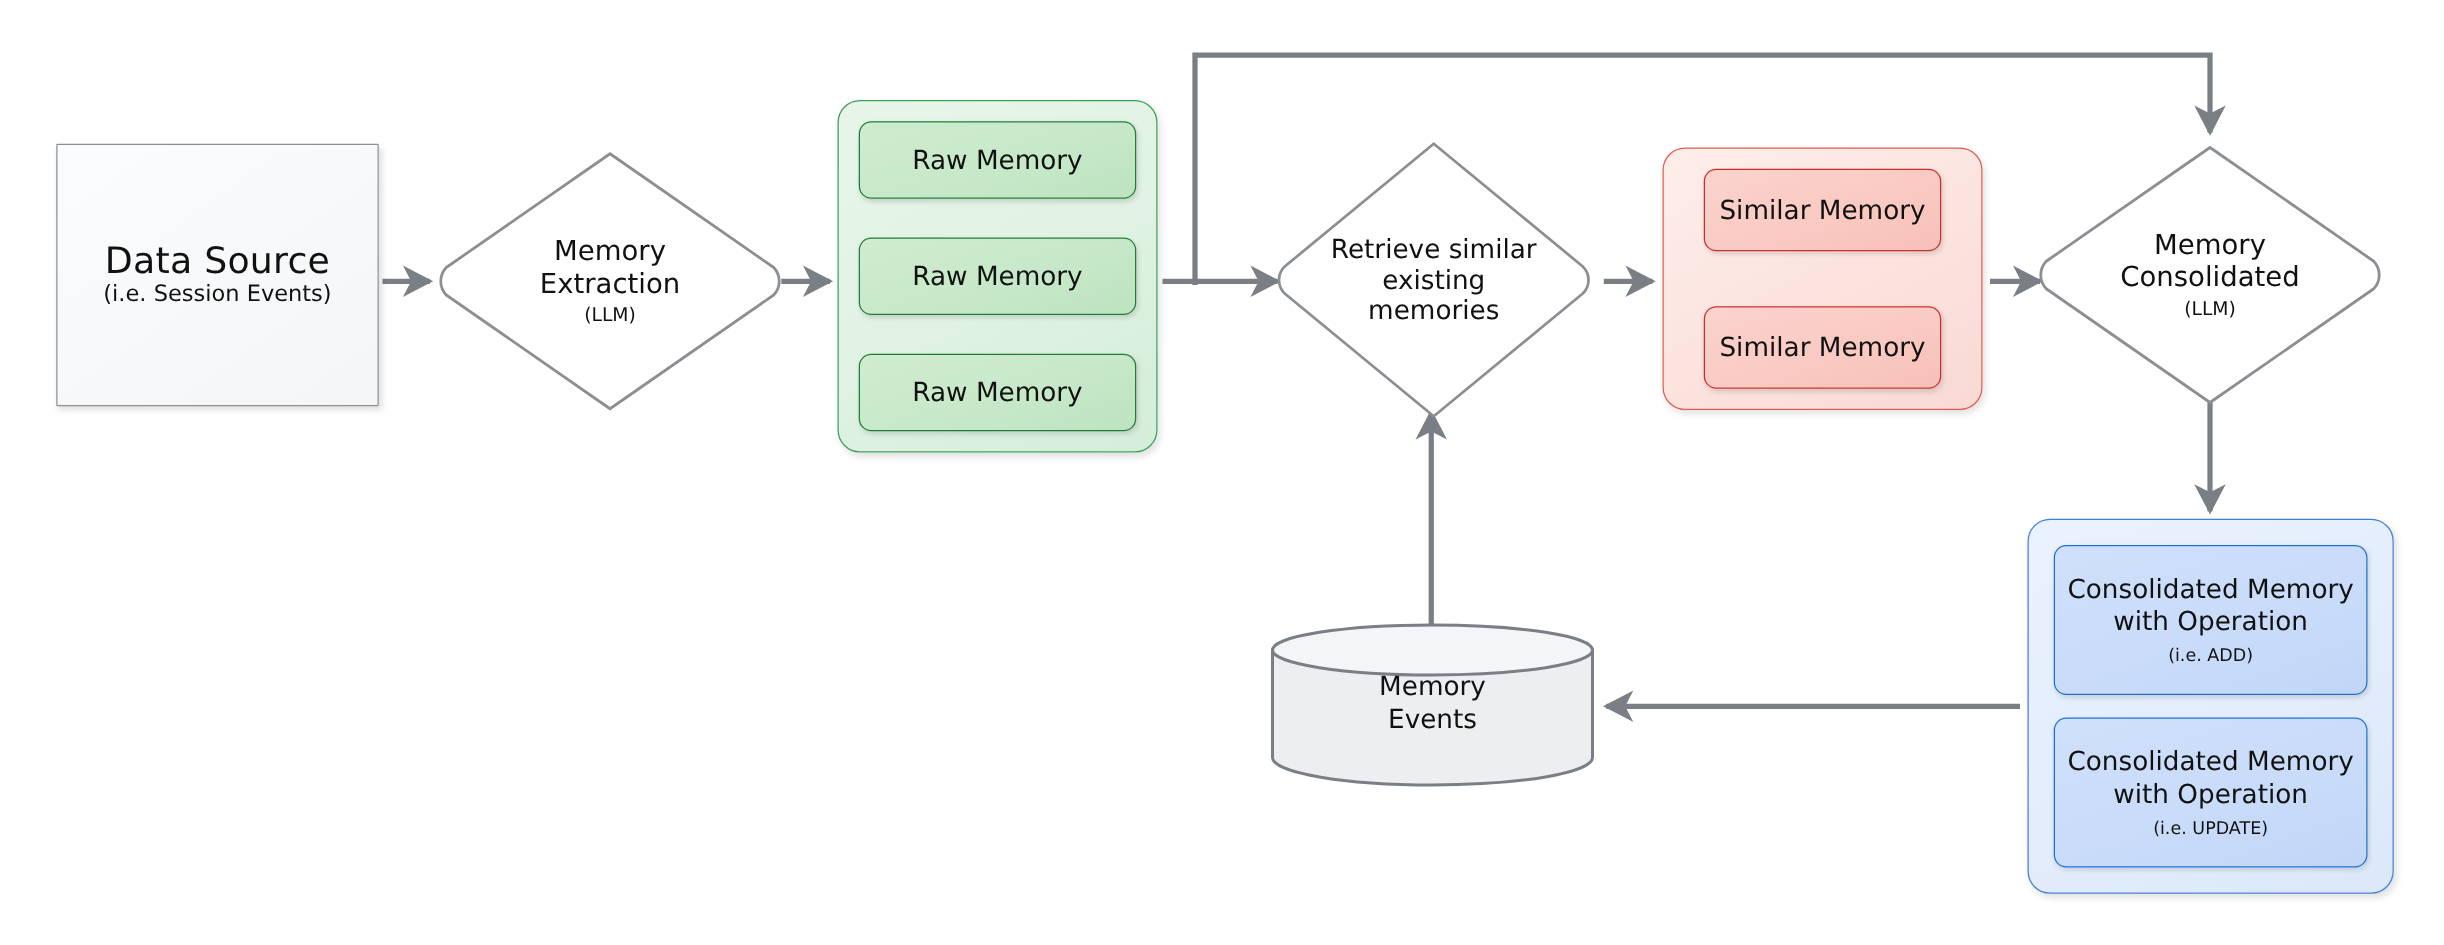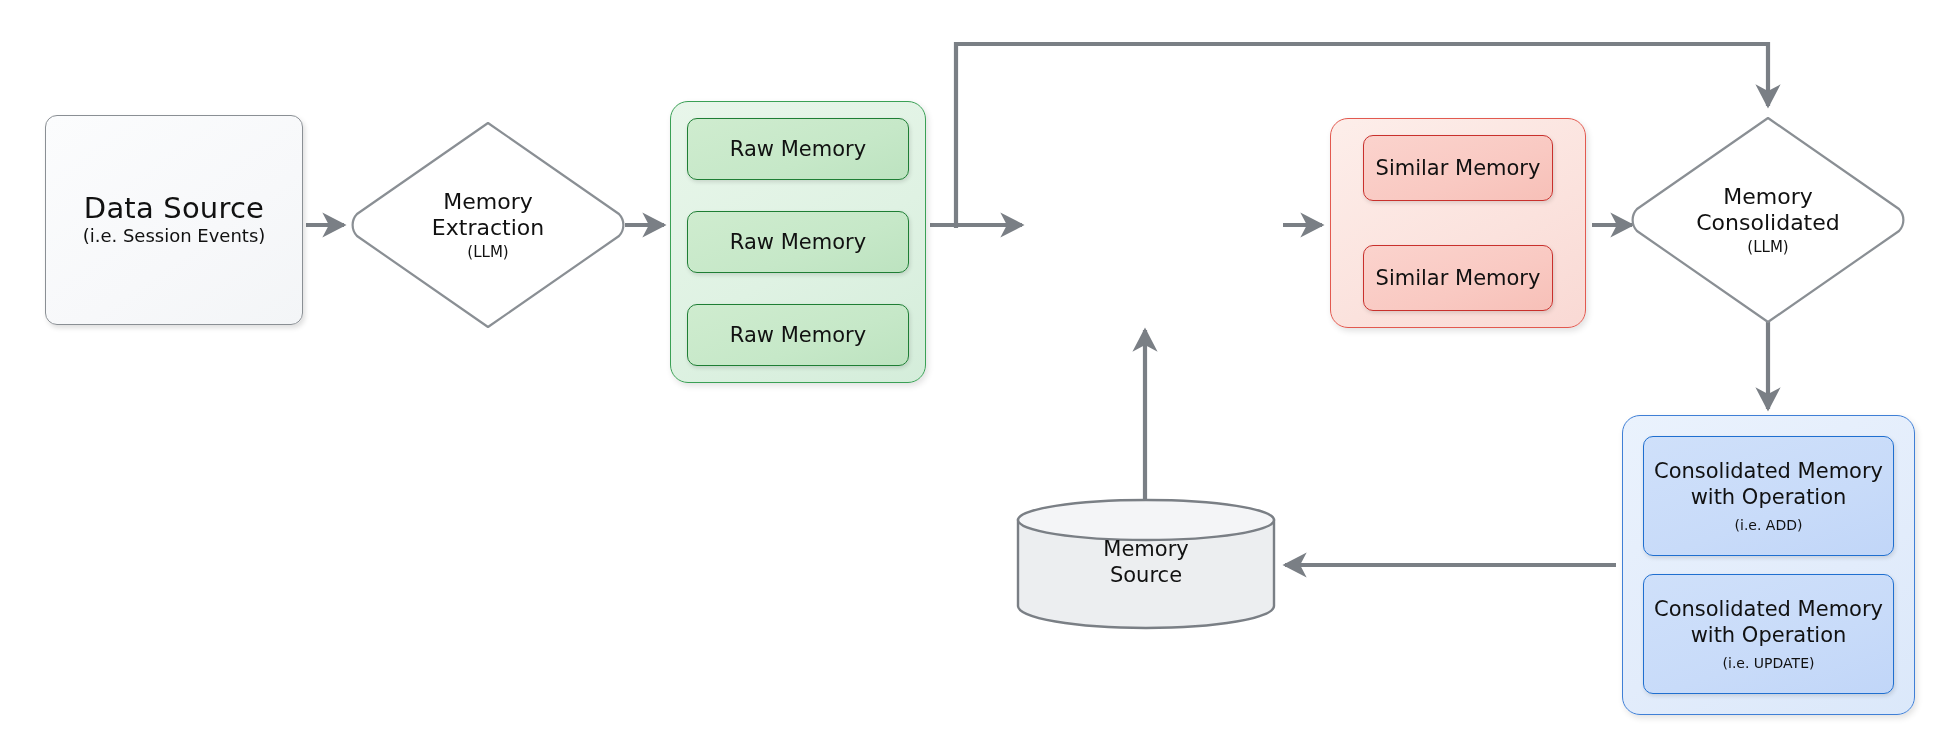--- a/index.html
+++ b/index.html
@@ -4,21 +4,21 @@
 <style>
   html,body{margin:0;padding:0;background:#ffffff;}
   body{width:1955px;height:756px;font-family:"DejaVu Sans","Liberation Sans",sans-serif;overflow:hidden;}
   #canvas{position:relative;width:1955px;height:756px;background:#ffffff;}
 
   .node{position:absolute;box-sizing:border-box;display:flex;flex-direction:column;
         align-items:center;justify-content:center;text-align:center;color:#111111;}
 
   
   .box-plain{
-    border:1.6px solid #8a8f94;border-radius:12px;
+    border:1.6px solid #8a8f94;border-radius:1px;
     background:linear-gradient(145deg,#fbfcfd 0%,#f7f8fa 60%,#f3f5f7 100%);
     box-shadow:2px 3px 5px rgba(0,0,0,0.13);
     text-align:center;
   }
   .box-plain .t1{font-size:29px;letter-spacing:.2px;line-height:1.1;font-weight:400;}
   .box-plain .t2{font-size:18px;line-height:1.25;margin-top:0;}
 
   
   .diamond-wrap{position:absolute;}
   .diamond-wrap svg{position:absolute;left:0;top:0;overflow:visible;}
@@ -100,32 +100,42 @@
     <svg width="282" height="214" viewBox="0 0 282 214">
       <path d="M 141 5 L 272 96 A 16 16 0 0 1 272 118 L 141 209 L 10 118 A 16 16 0 0 1 10 96 Z" fill="#ffffff" stroke="#8a8f94" stroke-width="2.2" stroke-linejoin="round"></path>
     </svg>
     <div class="diamond-label">
       <div class="t1">Memory</div>
       <div class="t1">Extraction</div>
       <div class="t2">(LLM)</div>
     </div>
   </div>
 
-  <div class="group green" style="left:670px;top:80px;width:256px;height:282px;margin-top:21px;">
+  <div class="group green" style="left:670px;top:80px;width:256px;height:282px;">
     <div class="chip green" style="height:62px;">
       <span>Raw Memory</span>
     </div>
     <div class="chip green" style="height:62px;">
       <span>Raw Memory</span>
     </div>
     <div class="chip green" style="height:62px;">
       <span>Raw Memory</span>
     </div>
   </div>
 
+  <div class="diamond-wrap" style="left:1019px;top:110px;width:256px;height:228px;">
+    <svg width="256" height="228" viewBox="0 0 256 228">
+      <path d="M 128 5 L 247 103 A 15 15 0 0 1 247 125 L 128 223 L 9 125 A 15 15 0 0 1 9 103 Z" fill="#ffffff" stroke="#8a8f94" stroke-width="2.2" stroke-linejoin="round"></path>
+    </svg>
+    <div class="diamond-label">
+      <div class="t1 small">Retrieve similar</div>
+      <div class="t1 small">existing</div>
+      <div class="t1 small">memories</div>
+    </div>
+  </div>
 
   <div class="group red" style="left:1330px;top:118px;width:256px;height:210px;">
     <div class="chip red" style="height:66px;">
       <span>Similar Memory</span>
     </div>
     <div class="chip red" style="height:66px;">
       <span>Similar Memory</span>
     </div>
   </div>
 
@@ -153,17 +163,17 @@
     </div>
   </div>
 
   <div class="cylinder" style="left:1016px;top:498px;width:260px;height:130px;">
     <svg width="260" height="130" viewBox="0 0 260 130">
       <path d="M 2 22 L 2 108 A 128 22 0 0 0 258 108 L 258 22 Z" fill="#eceef0" stroke="#7a7f85" stroke-width="2.4"></path>
       <ellipse cx="130" cy="22" rx="128" ry="20" fill="#f4f5f7" stroke="#7a7f85" stroke-width="2.4"></ellipse>
     </svg>
     <div class="cyl-label">
       <div>Memory</div>
-      <div>Source</div>
+      <div>Events</div>
     </div>
   </div>
 
 </div>
 
 </body></html>

